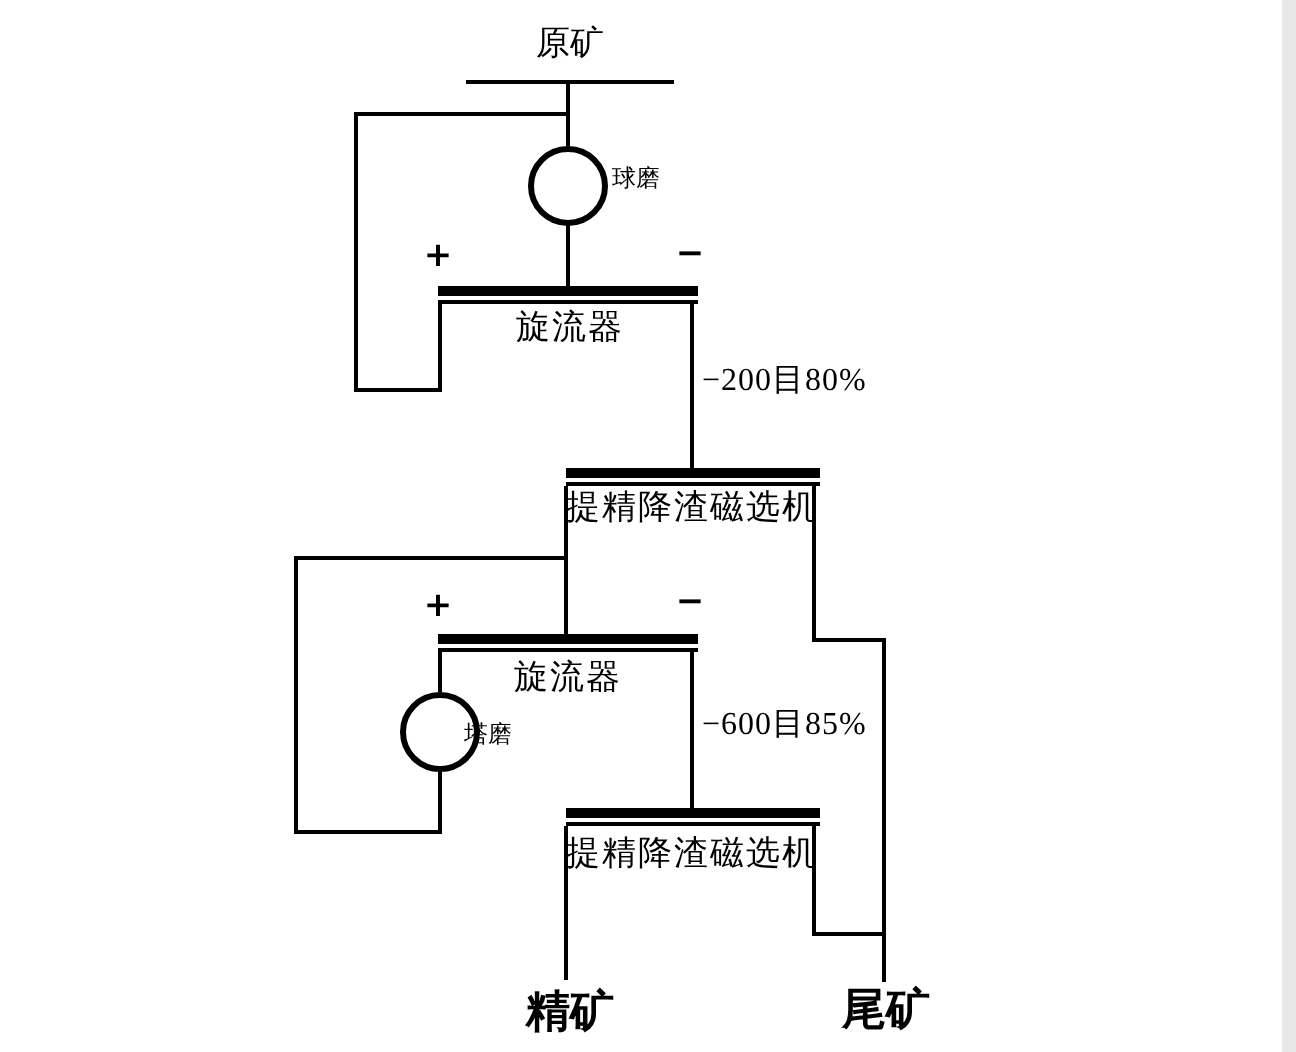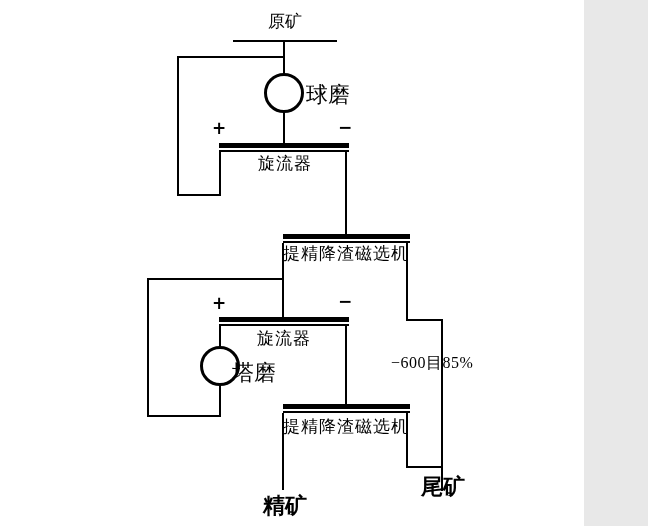--- a/index.html
+++ b/index.html
@@ -1,19 +1,19 @@
 <!DOCTYPE html>
 <html style="--line: #000000; --bg: #ffffff;"><head>
 <meta charset="utf-8">
 <style>
   :root { --line: #000000; --bg: #ffffff; }
   html,body { margin:0; padding:0; background:#e8e8e8; }
   .canvas {
     position: relative;
-    width: 584px; height: 526px;
+    width: 641px; height: 526px;
     background: var(--bg, #ffffff);
     font-family: "Liberation Serif", serif;
     color: var(--line, #000000);
     overflow: hidden;
   }
   .hline, .vline { position:absolute; background: var(--line,#000); }
   .hline { height:2px; }
   .vline { width:2px; }
   
   .plate {
@@ -25,21 +25,21 @@
   .mill {
     position:absolute; width:40px; height:40px; box-sizing:border-box;
     border: 3px solid var(--line,#000); border-radius:50%;
     background: var(--bg,#fff);
   }
   .lbl { position:absolute; white-space:nowrap; font-size:17px; line-height:1.1; }
   .lbl.center { transform: translateX(-50%); }
   .sign { font-size:17px; font-weight:bold; font-family:"DejaVu Sans", sans-serif; }
   .fineness { font-size:16px; letter-spacing:0.5px; }
   .unit-name { font-size:17px; letter-spacing:1px; }
-  .mill-name { font-size:22px; }
+  .mill-name { font-size:12px; }
   .product { font-size:22px; font-weight:bold; }
 </style>
 </head>
 <body>
 
 <div class="canvas">
 
   <div class="lbl center" style="left:285px; top:13px;">原矿</div>
 
   <div class="hline" style="left:233px; top:40px; width:104px;"></div>
@@ -53,20 +53,21 @@
   <div class="mill" style="left:264px; top:73px;"></div>
   <div class="lbl mill-name" style="left:306px; top:83px;">球磨</div>
   <div class="vline" style="left:283px; top:111px; height:32px;"></div>
 
   <div class="lbl sign center" style="left:219px; top:119px;">+</div>
   <div class="lbl sign center" style="left:345px; top:118px;">−</div>
   <div class="plate" style="left:219px; top:143px; width:130px;"></div>
   <div class="lbl unit-name center" style="left:285px; top:155px;">旋流器</div>
 
   <div class="vline" style="left:345px; top:152px; height:82px;"></div>
+  <div class="lbl fineness" style="left:351px; top:182px;">−200目80%</div>
 
   <div class="plate" style="left:283px; top:234px; width:127px;"></div>
   <div class="lbl unit-name center" style="left:346px; top:245px;">提精降渣磁选机</div>
   <div class="vline" style="left:282px; top:243px; height:76px;"></div>
   <div class="vline" style="left:406px; top:243px; height:78px;"></div>
   <div class="hline" style="left:406px; top:319px; width:37px;"></div>
 
   <div class="hline" style="left:147px; top:278px; width:137px;"></div>
   <div class="vline" style="left:147px; top:278px; height:139px;"></div>
   <div class="hline" style="left:147px; top:415px; width:74px;"></div>
@@ -76,26 +77,26 @@
   <div class="plate" style="left:219px; top:317px; width:130px;"></div>
   <div class="lbl unit-name center" style="left:284px; top:330px;">旋流器</div>
 
   <div class="vline" style="left:219px; top:326px; height:20px;"></div>
 
   <div class="mill" style="left:200px; top:346px;"></div>
   <div class="lbl mill-name" style="left:232px; top:361px;">塔磨</div>
   <div class="vline" style="left:219px; top:385px; height:30px;"></div>
 
   <div class="vline" style="left:345px; top:326px; height:78px;"></div>
-  <div class="lbl fineness" style="left:351px; top:354px;margin-left:40px;">−600目85%</div>
+  <div class="lbl fineness" style="left:351px; top:354px;">−600目85%</div>
 
   <div class="plate" style="left:283px; top:404px; width:127px;"></div>
   <div class="lbl unit-name center" style="left:346px; top:418px;">提精降渣磁选机</div>
   <div class="vline" style="left:282px; top:413px; height:77px;"></div>
   <div class="vline" style="left:406px; top:413px; height:55px;"></div>
   <div class="hline" style="left:406px; top:466px; width:37px;"></div>
 
   <div class="vline" style="left:441px; top:319px; height:172px;"></div>
 
   <div class="lbl product center" style="left:285px; top:494px;">精矿</div>
-  <div class="lbl product center" style="left:443px; top:475px;">尾矿</div>
+  <div class="lbl product center" style="left:443px; top:493px;">尾矿</div>
 
 </div>
 
 </body></html>

